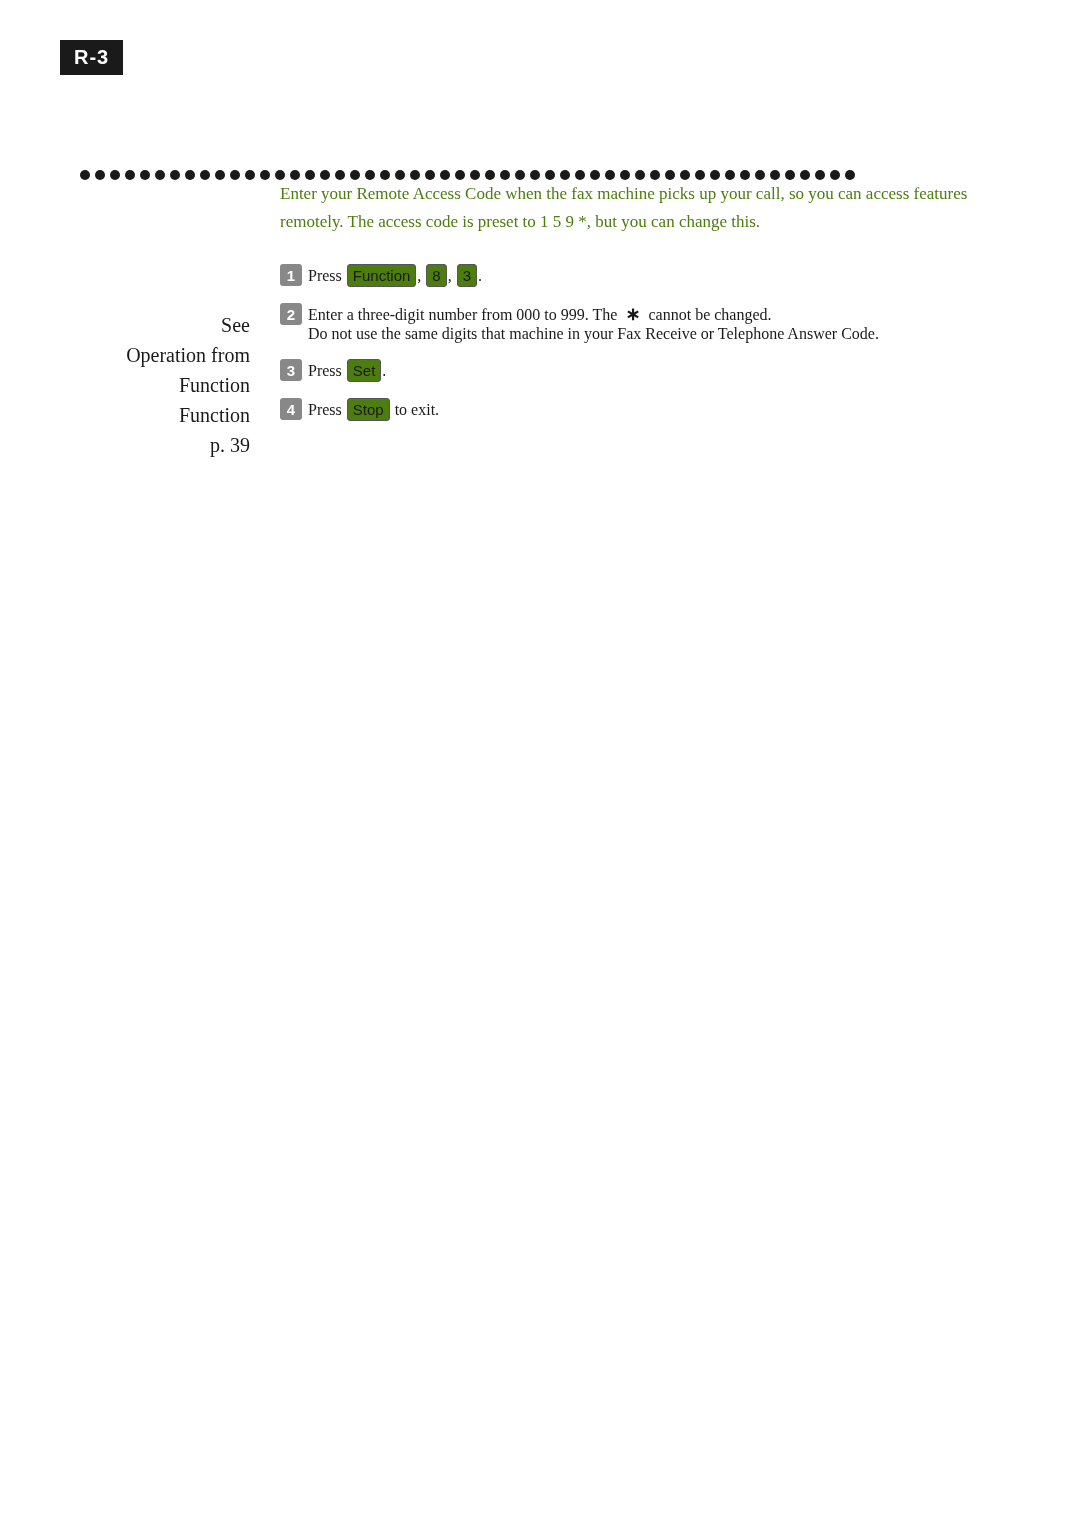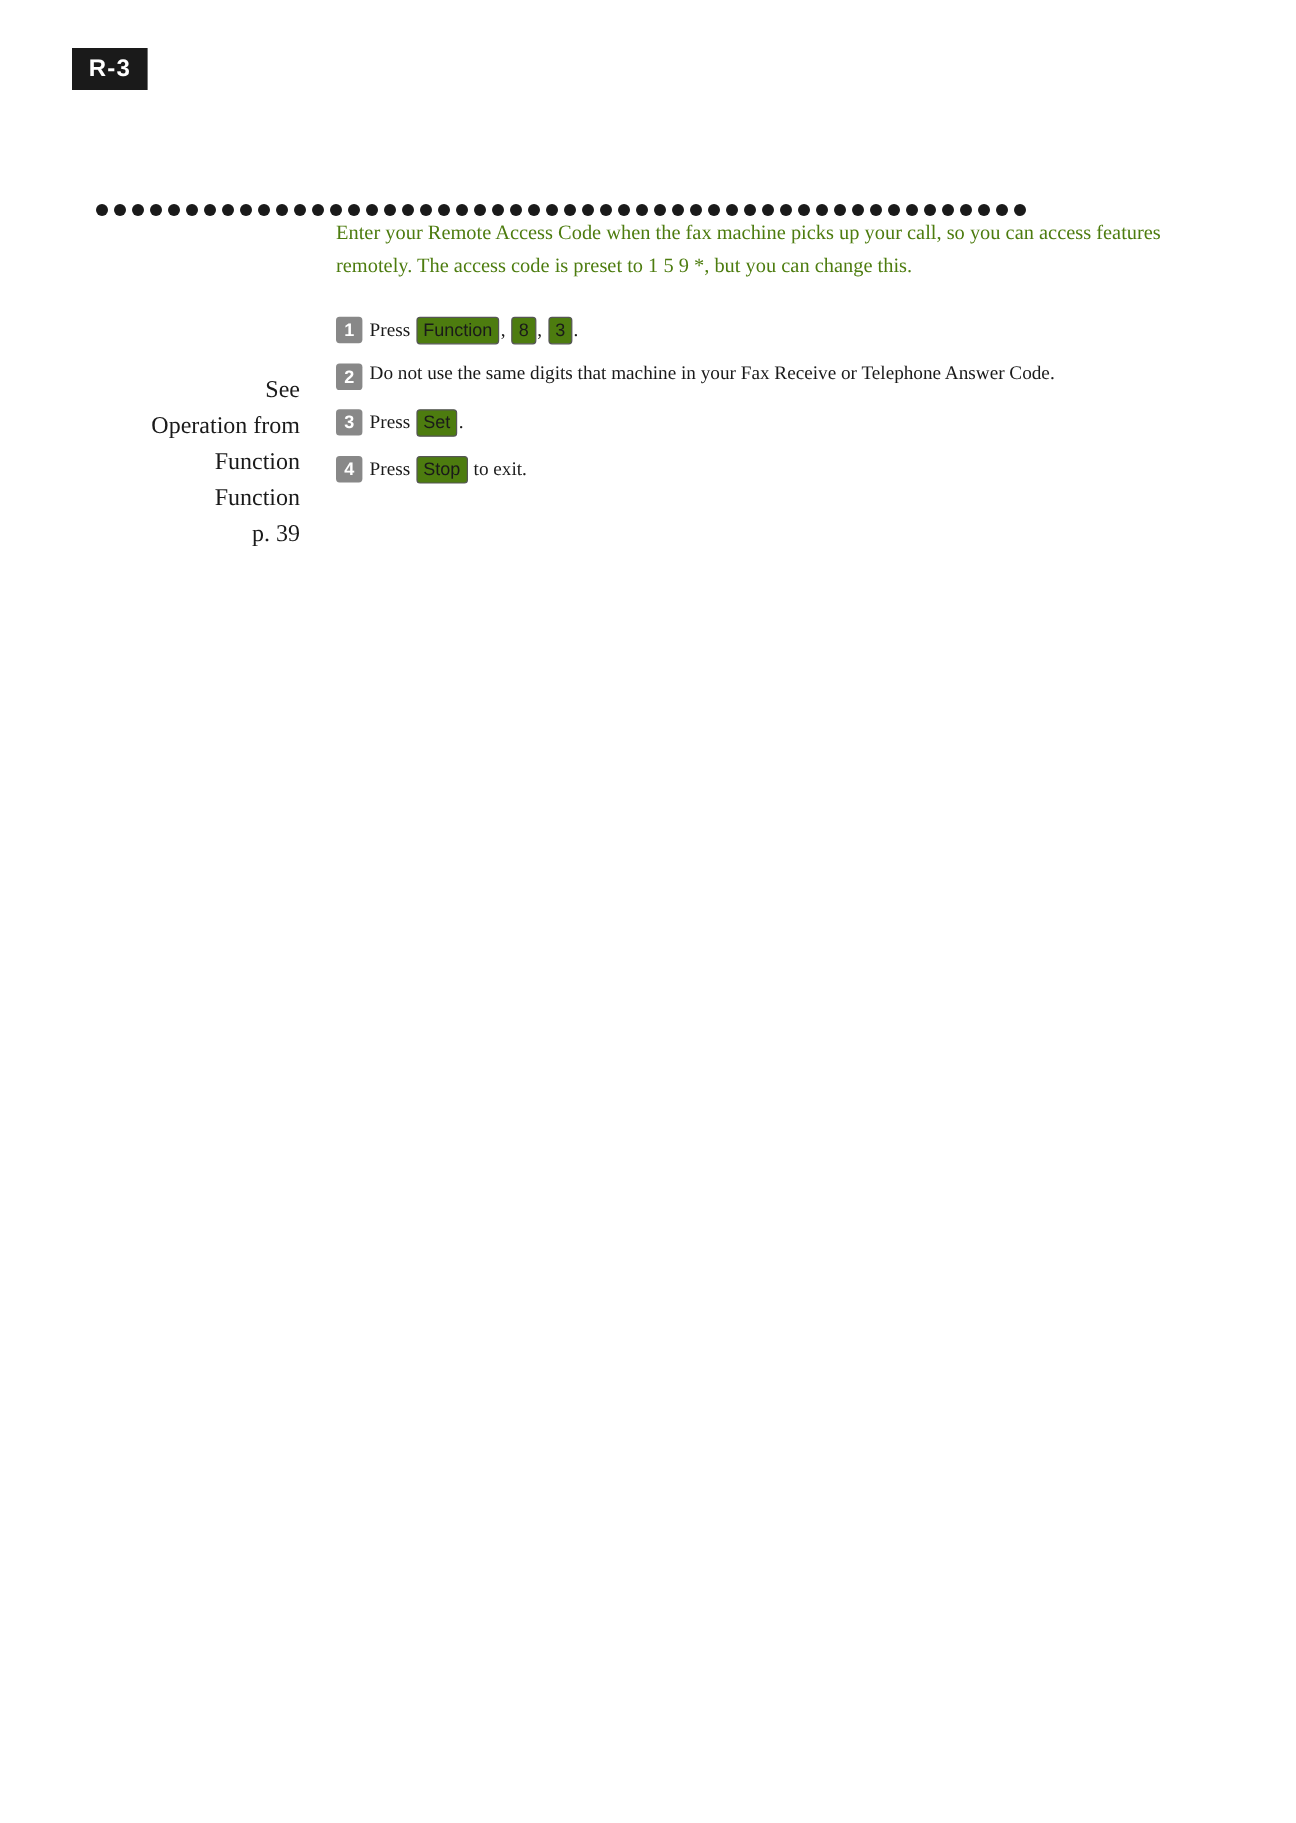--- a/index.html
+++ b/index.html
@@ -229,20 +229,21 @@
         <div class="step-row">
           <span class="step-num-circle">1</span>
           <div class="step-body">
             <span>Press </span><span class="key-btn">Function</span><span>, </span><span class="key-btn">8</span><span>, </span><span class="key-btn">3</span><span>.</span>
           </div>
         </div>
 
         <div class="step-row">
           <span class="step-num-circle">2</span>
           <div class="step-body">
+            <p>Enter a three-digit number from 000 to 999. The &nbsp;<span class="star-sym">∗</span>&nbsp; cannot be changed.</p>
             <p>Do not use the same digits that machine in your Fax Receive or Telephone Answer Code.</p>
           </div>
         </div>
 
         <div class="step-row">
           <span class="step-num-circle">3</span>
           <div class="step-body">
             <span>Press </span><span class="key-btn">Set</span><span>.</span>
           </div>
         </div>

